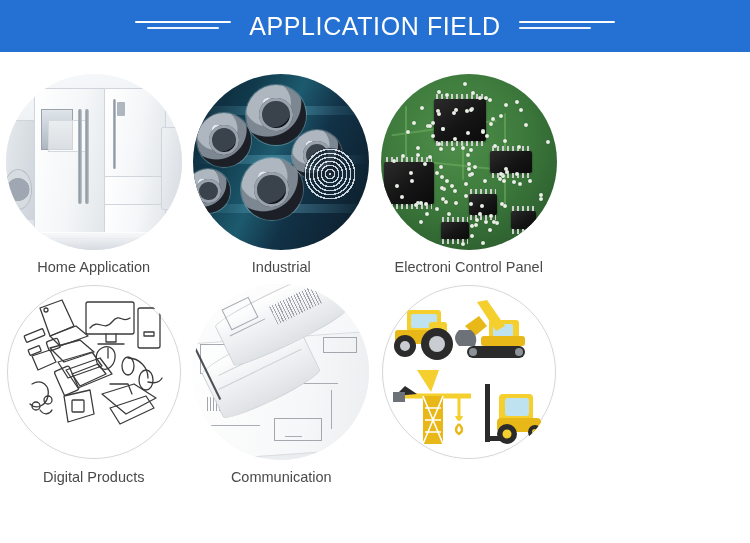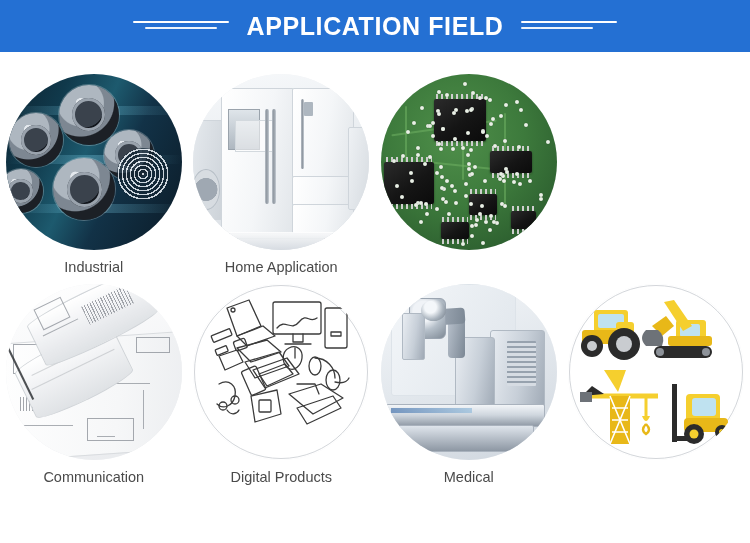--- a/index.html
+++ b/index.html
@@ -40,21 +40,21 @@
     border-radius: 1px;
   }
   .rule-left .line-top  { top: 1px; left: 0;   width: 96px; }
   .rule-left .line-bot  { top: 7px; left: 12px; width: 72px; opacity: .92; }
   .rule-right .line-top { top: 1px; left: 0;   width: 96px; }
   .rule-right .line-bot { top: 7px; left: 0;   width: 72px; opacity: .92; }
 
   .banner-title {
     color: #ffffff;
     font-size: 25px;
-    font-weight: bold;
+    font-weight: normal;
     letter-spacing: 0.6px;
     white-space: nowrap;
     line-height: 1;
   }
 
   
   .grid {
     width: 750px;
     padding-top: 22px;
     box-sizing: border-box;
@@ -377,37 +377,20 @@
   <div class="banner-rule rule-right">
     <i class="line-top"></i>
       <i class="line-bot"></i>
   </div>
 </div>
 
 <div class="grid">
 
   <div class="row row-1">
 
-
-    <div class="cell">
-      <div class="thumb">
-        <div class="art ind-bg">
-          <div class="ind-streak" style="top:18%"></div>
-          <div class="ind-streak" style="top:46%"></div>
-          <div class="ind-streak" style="top:74%"></div>
-          <div class="gear g2"></div>
-          <div class="gear g4"></div>
-          <div class="gear g1"></div>
-          <div class="gear g3"></div>
-          <div class="gear g5"></div>
-          <div class="spiral"></div>
-        </div>
-      </div>
-      <div class="cell-label">Industrial</div>
-    </div>
 
     <div class="cell">
       <div class="thumb">
         <div class="art home-bg">
           <div class="fridge fr-left"></div>
           <div class="washer-door"></div>
           <div class="fridge fr-main"></div>
           <div class="fridge fr-right"></div>
           <div class="fridge fr-drawer1"></div>
           <div class="fridge fr-drawer2"></div>
@@ -416,20 +399,37 @@
           <div class="recess"></div>
           <div class="panel-sm"></div>
           <div class="handle h-1"></div>
           <div class="handle h-2"></div>
           <div class="handle h-3"></div>
           <div class="floor-line"></div>
           <div class="floor-reflect"></div>
         </div>
       </div>
       <div class="cell-label">Home Application</div>
+    </div>
+
+    <div class="cell">
+      <div class="thumb">
+        <div class="art ind-bg">
+          <div class="ind-streak" style="top:18%"></div>
+          <div class="ind-streak" style="top:46%"></div>
+          <div class="ind-streak" style="top:74%"></div>
+          <div class="gear g2"></div>
+          <div class="gear g4"></div>
+          <div class="gear g1"></div>
+          <div class="gear g3"></div>
+          <div class="gear g5"></div>
+          <div class="spiral"></div>
+        </div>
+      </div>
+      <div class="cell-label">Industrial</div>
     </div>
 
     <div class="cell">
       <div class="thumb">
         <div class="art pcb-bg" id="pcb-art">
           <div class="trace" style="left:6%;top:30%;width:60%;height:2px;transform:rotate(-8deg)"></div>
           <div class="trace" style="left:20%;top:52%;width:66%;height:2px;transform:rotate(6deg)"></div>
           <div class="trace" style="left:46%;top:12%;width:2px;height:48%"></div>
           <div class="trace" style="left:70%;top:22%;width:2px;height:54%"></div>
           <div class="trace" style="left:14%;top:18%;width:2px;height:40%"></div>
@@ -544,24 +544,83 @@
             <div class="pad" style="left: 69.3486%; top: 36.8563%;"></div>
             <div class="pad" style="left: 45.4175%; top: 41.0471%;"></div>
             <div class="pad" style="left: 60.7822%; top: 87.6002%;"></div>
             <div class="pad" style="left: 56.5486%; top: 74.1409%;"></div>
             <div class="pad" style="left: 41.071%; top: 35.6155%;"></div>
             <div class="pad" style="left: 51.0818%; top: 9.7096%;"></div>
             <div class="pad" style="left: 27.035%; top: 28.3662%;"></div>
             <div class="pad" style="left: 70.0095%; top: 16.7556%;"></div>
           </div>
       </div>
+      <div class="cell-label">Electroni Control Panel</div>
     </div>
   </div>
 
   <div class="row row-2">
+
+    <div class="cell">
+      <div class="thumb">
+        <div class="art sketch-bg">
+          <div class="sketch-ring"></div>
+          <svg viewBox="0 0 176 176" width="176" height="176" style="position:absolute;inset:0">
+            <g fill="none" stroke="#3b3b3b" stroke-width="1.3" stroke-linejoin="round" stroke-linecap="round">
+
+              <rect x="80" y="18" width="48" height="32" rx="2"></rect>
+              <path d="M84 44c8-10 14 4 22-6s10 2 18-4"></path>
+              <path d="M100 50v8h10v-8M92 60h26"></path>
+
+              <rect x="132" y="24" width="22" height="40" rx="2"></rect>
+              <rect x="138" y="48" width="10" height="4"></rect>
+
+              <path d="M34 24 56 16l12 26-24 10z"></path>
+              <path d="M44 52 70 42l12 10-28 10z"></path>
+              <circle cx="40" cy="26" r="2"></circle>
+
+              <path d="M44 64 74 56l14 12-30 10z"></path>
+              <path d="M52 78 86 68l10 14-34 12z"></path>
+
+              <path d="M60 86 94 74l12 16-34 14z"></path>
+              <path d="M66 90 92 80l8 10-26 12z"></path>
+
+              <path d="M96 64c8-4 14 2 13 10s-8 14-14 10-7-16 1-20z"></path>
+              <path d="M102 64v10"></path>
+
+              <path d="M122 74c12 0 20 10 20 20"></path>
+              <ellipse cx="122" cy="82" rx="6" ry="9"></ellipse>
+              <ellipse cx="140" cy="96" rx="7" ry="10"></ellipse>
+              <path d="M142 98c8 2 12 0 14-4"></path>
+
+              <rect x="18" y="52" width="20" height="7" rx="1" transform="rotate(-22 18 52)"></rect>
+              <rect x="22" y="66" width="12" height="6" rx="1" transform="rotate(-22 22 66)"></rect>
+              <rect x="40" y="58" width="12" height="10" rx="2" transform="rotate(-20 40 58)"></rect>
+
+              <path d="M26 72 44 66l6 12-18 8z"></path>
+
+              <path d="M26 100c10-6 18 2 16 12s-12 14-18 8"></path>
+              <circle cx="30" cy="122" r="4"></circle>
+              <circle cx="42" cy="116" r="4"></circle>
+              <path d="M34 126c4 6 10 4 12 0"></path>
+
+              <path d="M58 112 84 106l4 24-26 8z"></path>
+              <rect x="66" y="116" width="12" height="12" rx="1"></rect>
+
+              <path d="M96 110 128 100l22 14-30 16z"></path>
+              <path d="M104 124 140 112l8 12-34 16z"></path>
+              <path d="M104 100h18l4 10"></path>
+
+              <rect x="48" y="88" width="16" height="26" rx="2" transform="rotate(-24 48 88)"></rect>
+            </g>
+          </svg>
+        </div>
+      </div>
+      <div class="cell-label">Digital Products</div>
+    </div>
 
     <div class="cell">
       <div class="thumb">
         <div class="art blue-bg">
 
           <div class="paper" style="left:-8%;top:30%;width:118%;height:66%;transform:rotate(-4deg)"></div>
 
           <div class="boxline" style="left:46%;top:76%;width:26%;height:12%"></div>
           <div class="hatch" style="left:8%;top:64%;width:22%;height:14px"></div>
           <div class="hline" style="left:8%;top:80%;width:30%"></div>
@@ -580,102 +639,20 @@
 
           <div style="position:absolute;left:4%;top:18%;width:2px;height:50%;background:#2f3236;transform:rotate(-26deg);opacity:.85"></div>
 
           <div class="boxline" style="left:18%;top:10%;width:16%;height:12%;transform:rotate(-26deg)"></div>
           <div class="hline" style="left:20%;top:24%;width:22%;transform:rotate(-26deg)"></div>
         </div>
       </div>
       <div class="cell-label">Communication</div>
     </div>
 
-    <div class="cell">
-      <div class="thumb">
-        <div class="art sketch-bg">
-          <div class="sketch-ring"></div>
-          <svg viewBox="0 0 176 176" width="176" height="176" style="position:absolute;inset:0">
-            <g fill="none" stroke="#3b3b3b" stroke-width="1.3" stroke-linejoin="round" stroke-linecap="round">
-
-              <rect x="80" y="18" width="48" height="32" rx="2"></rect>
-              <path d="M84 44c8-10 14 4 22-6s10 2 18-4"></path>
-              <path d="M100 50v8h10v-8M92 60h26"></path>
-
-              <rect x="132" y="24" width="22" height="40" rx="2"></rect>
-              <rect x="138" y="48" width="10" height="4"></rect>
-
-              <path d="M34 24 56 16l12 26-24 10z"></path>
-              <path d="M44 52 70 42l12 10-28 10z"></path>
-              <circle cx="40" cy="26" r="2"></circle>
-
-              <path d="M44 64 74 56l14 12-30 10z"></path>
-              <path d="M52 78 86 68l10 14-34 12z"></path>
-
-              <path d="M60 86 94 74l12 16-34 14z"></path>
-              <path d="M66 90 92 80l8 10-26 12z"></path>
-
-              <path d="M96 64c8-4 14 2 13 10s-8 14-14 10-7-16 1-20z"></path>
-              <path d="M102 64v10"></path>
-
-              <path d="M122 74c12 0 20 10 20 20"></path>
-              <ellipse cx="122" cy="82" rx="6" ry="9"></ellipse>
-              <ellipse cx="140" cy="96" rx="7" ry="10"></ellipse>
-              <path d="M142 98c8 2 12 0 14-4"></path>
-
-              <rect x="18" y="52" width="20" height="7" rx="1" transform="rotate(-22 18 52)"></rect>
-              <rect x="22" y="66" width="12" height="6" rx="1" transform="rotate(-22 22 66)"></rect>
-              <rect x="40" y="58" width="12" height="10" rx="2" transform="rotate(-20 40 58)"></rect>
-
-              <path d="M26 72 44 66l6 12-18 8z"></path>
-
-              <path d="M26 100c10-6 18 2 16 12s-12 14-18 8"></path>
-              <circle cx="30" cy="122" r="4"></circle>
-              <circle cx="42" cy="116" r="4"></circle>
-              <path d="M34 126c4 6 10 4 12 0"></path>
-
-              <path d="M58 112 84 106l4 24-26 8z"></path>
-              <rect x="66" y="116" width="12" height="12" rx="1"></rect>
-
-              <path d="M96 110 128 100l22 14-30 16z"></path>
-              <path d="M104 124 140 112l8 12-34 16z"></path>
-              <path d="M104 100h18l4 10"></path>
-
-              <rect x="48" y="88" width="16" height="26" rx="2" transform="rotate(-24 48 88)"></rect>
-            </g>
-          </svg>
-        </div>
-      </div>
-      <div class="cell-label">Digital Products</div>
-    </div>
-
-    <div class="cell">
-      <div class="thumb">
-        <div class="art med-bg">
-          <div class="med-part" style="left:6%;top:0%;width:70%;height:62%;background:linear-gradient(120deg,#f3f6f9,#dfe5eb);border-color:#dde3e9"></div>
-
-          <div class="med-part" style="left:62%;top:26%;width:30%;height:48%"></div>
-          <div class="med-vent" style="left:72%;top:32%;width:16%;height:26%"></div>
-
-          <div class="med-part" style="left:42%;top:30%;width:22%;height:42%"></div>
-
-          <div class="med-arm" style="left:38%;top:18%;width:10%;height:24%"></div>
-          <div class="med-arm" style="left:22%;top:14%;width:26%;height:9%;transform:rotate(-4deg)"></div>
-
-          <div class="med-head" style="left:16%;top:8%;width:20%;height:22%"></div>
-          <div class="med-part" style="left:12%;top:16%;width:12%;height:26%;border-radius:2px"></div>
-          <div style="position:absolute;left:23%;top:9%;width:14%;height:12%;border-radius:50%;background:radial-gradient(circle at 38% 34%,#f4f7fa 0 28%,#a9b3bd 60%,#69737f 100%)"></div>
-
-          <div class="med-table" style="left:-4%;top:68%;width:96%;height:12%"></div>
-          <div class="med-table" style="left:2%;top:80%;width:84%;height:14%;background:linear-gradient(180deg,#dfe5ec,#8d97a3)"></div>
-          <div style="position:absolute;left:6%;top:70%;width:46%;height:5px;background:linear-gradient(90deg,#5b83b5,#9fc2dd);opacity:.8"></div>
-        </div>
-      </div>
-      <div class="cell-label">Medical</div>
-    </div>
 
     <div class="cell">
       <div class="thumb">
         <div class="art mach-bg">
           <div class="mach-ring"></div>
           <svg viewBox="0 0 176 176" width="176" height="176" style="position:absolute;inset:0">
 
             <g>
               <rect x="26" y="26" width="34" height="24" rx="3" class="yel"></rect>
               <rect x="30" y="30" width="26" height="14" rx="2" class="glass"></rect>

